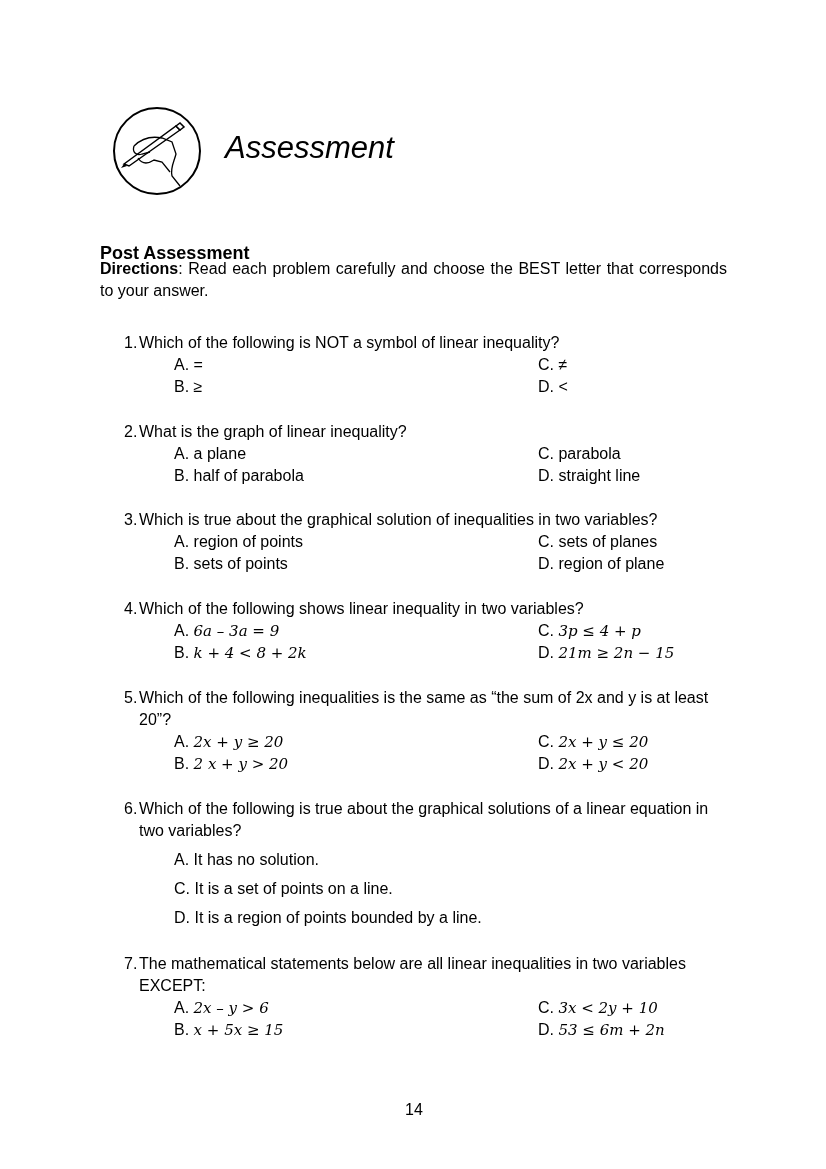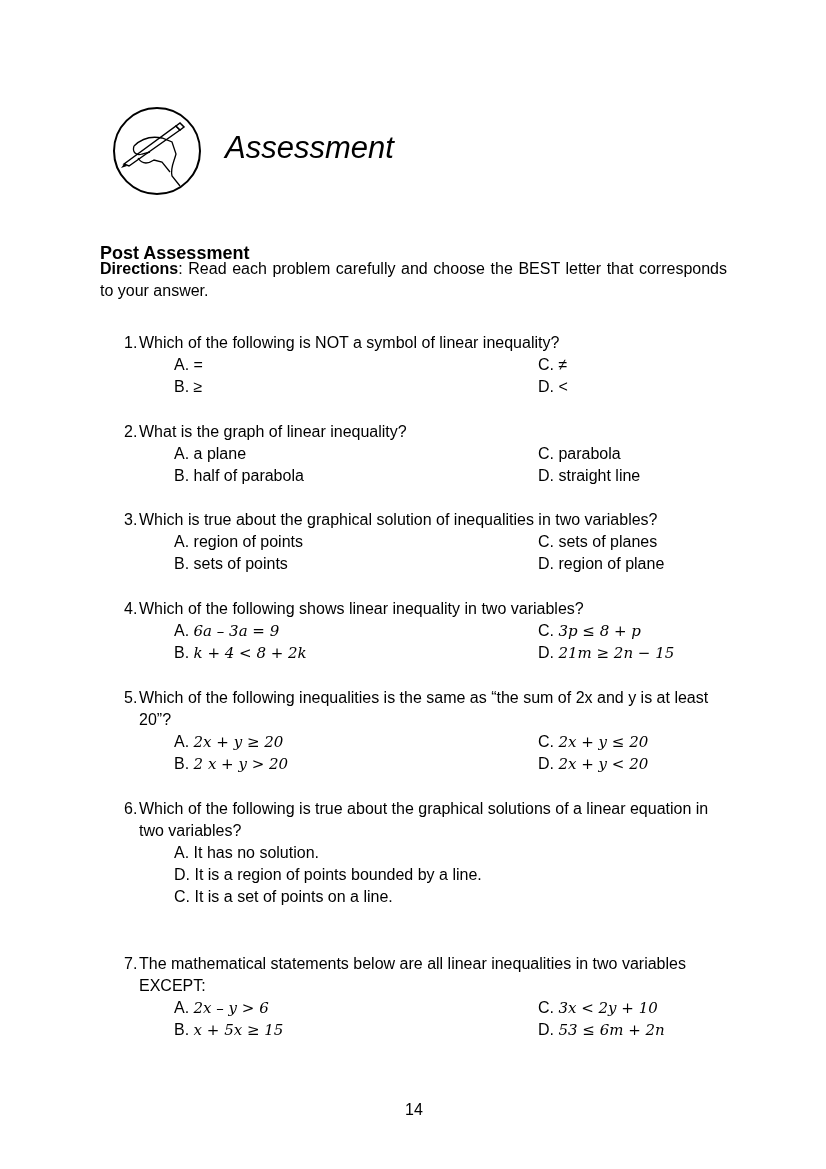--- a/index.html
+++ b/index.html
@@ -13,21 +13,21 @@
   .q { position:absolute; left:124px; width:603px; font-size:16px; line-height:22px; }
   .q .num { position:absolute; left:0; top:0; }
   .q .stem { margin-left:15px; }
   .opts { position:relative; height:44px; }
   .opt { position:absolute; font-size:16px; line-height:22px; white-space:nowrap; }
   .col1 { left:50px; }
   .col2 { left:414px; }
   .row1 { top:0; }
   .row2 { top:22px; }
   .math { font-family:"DejaVu Serif", "Liberation Serif", serif; font-style:italic; font-size:15px;margin-top:44px; }
-  .list-opt { margin-left:50px; }
+  .list-opt { margin-left:50px;margin-top:7px; }
   .footer-page { left:405px; top:1101px; font-size:16px;text-align:right; }
   .footer-code { left:473px; top:1177px; font-size:16px; font-weight:bold; }
   .watermark { left:338px; top:1187px; font-size:16px; color:#4d7c0f; letter-spacing:1px; }
 </style>
 </head>
 <body>
 
 <div class="abs header-icon">
   <svg width="90" height="90" viewBox="0 0 90 90">
     <circle cx="45" cy="45" r="43" fill="none" stroke="#000" stroke-width="2"></circle>
@@ -78,42 +78,42 @@
     <span class="opt col2 row2">D. region of plane</span>
   </div>
 </div>
 
 <div class="q" style="top:598px;">
   <span class="num">4.</span>
   <div class="stem">Which of the following shows linear inequality in two variables?</div>
   <div class="opts">
     <span class="opt col1 row1"><span>A.</span> <span class="math">6a – 3a  =  9</span></span>
     <span class="opt col1 row2"><span>B.</span>  <span class="math">k + 4  &lt;  8 + 2k</span></span>
-    <span class="opt col2 row1"><span>C.</span> <span class="math">3p  ≤  8 + p</span></span>
+    <span class="opt col2 row1"><span>C.</span> <span class="math">3p  ≤  4 + p</span></span>
     <span class="opt col2 row2"><span>D.</span> <span class="math">21m  ≥  2n −  15</span></span>
   </div>
 </div>
 
 <div class="q" style="top:687px;">
   <span class="num">5.</span>
   <div class="stem">Which of the following inequalities is the same as “the sum of 2x and y is at least 20”?</div>
   <div class="opts">
     <span class="opt col1 row1"><span>A.</span> <span class="math">2x  +  y  ≥ 20</span></span>
     <span class="opt col1 row2"><span>B.</span> <span class="math">2 x  +  y  &gt; 20</span></span>
     <span class="opt col2 row1"><span>C.</span> <span class="math">2x  +  y  ≤  20</span></span>
     <span class="opt col2 row2"><span>D.</span> <span class="math">2x  +  y &lt;  20</span></span>
   </div>
 </div>
 
 <div class="q" style="top:798px;">
   <span class="num">6.</span>
   <div class="stem">Which of the following is true about the graphical solutions of a linear equation in two variables?</div>
   <div class="list-opt">A.  It has no solution.</div>
+  <div class="list-opt">C.  It is a set of points on a line.</div>
   <div class="list-opt">D.  It is a region of points bounded by a line.</div>
-  <div class="list-opt">C.  It is a set of points on a line.</div>
 </div>
 
 <div class="q" style="top:953px;">
   <span class="num">7.</span>
   <div class="stem">The mathematical statements below are all linear inequalities in two variables EXCEPT:</div>
   <div class="opts">
     <span class="opt col1 row1"><span>A.</span> <span class="math">2x – y  &gt;  6</span></span>
     <span class="opt col1 row2"><span>B.</span>  <span class="math">x  +  5x  ≥  15</span></span>
     <span class="opt col2 row1"><span>C.</span> <span class="math">3x &lt;  2y  +  10</span></span>
     <span class="opt col2 row2"><span>D.</span> <span class="math">53  ≤  6m  +  2n</span></span>

